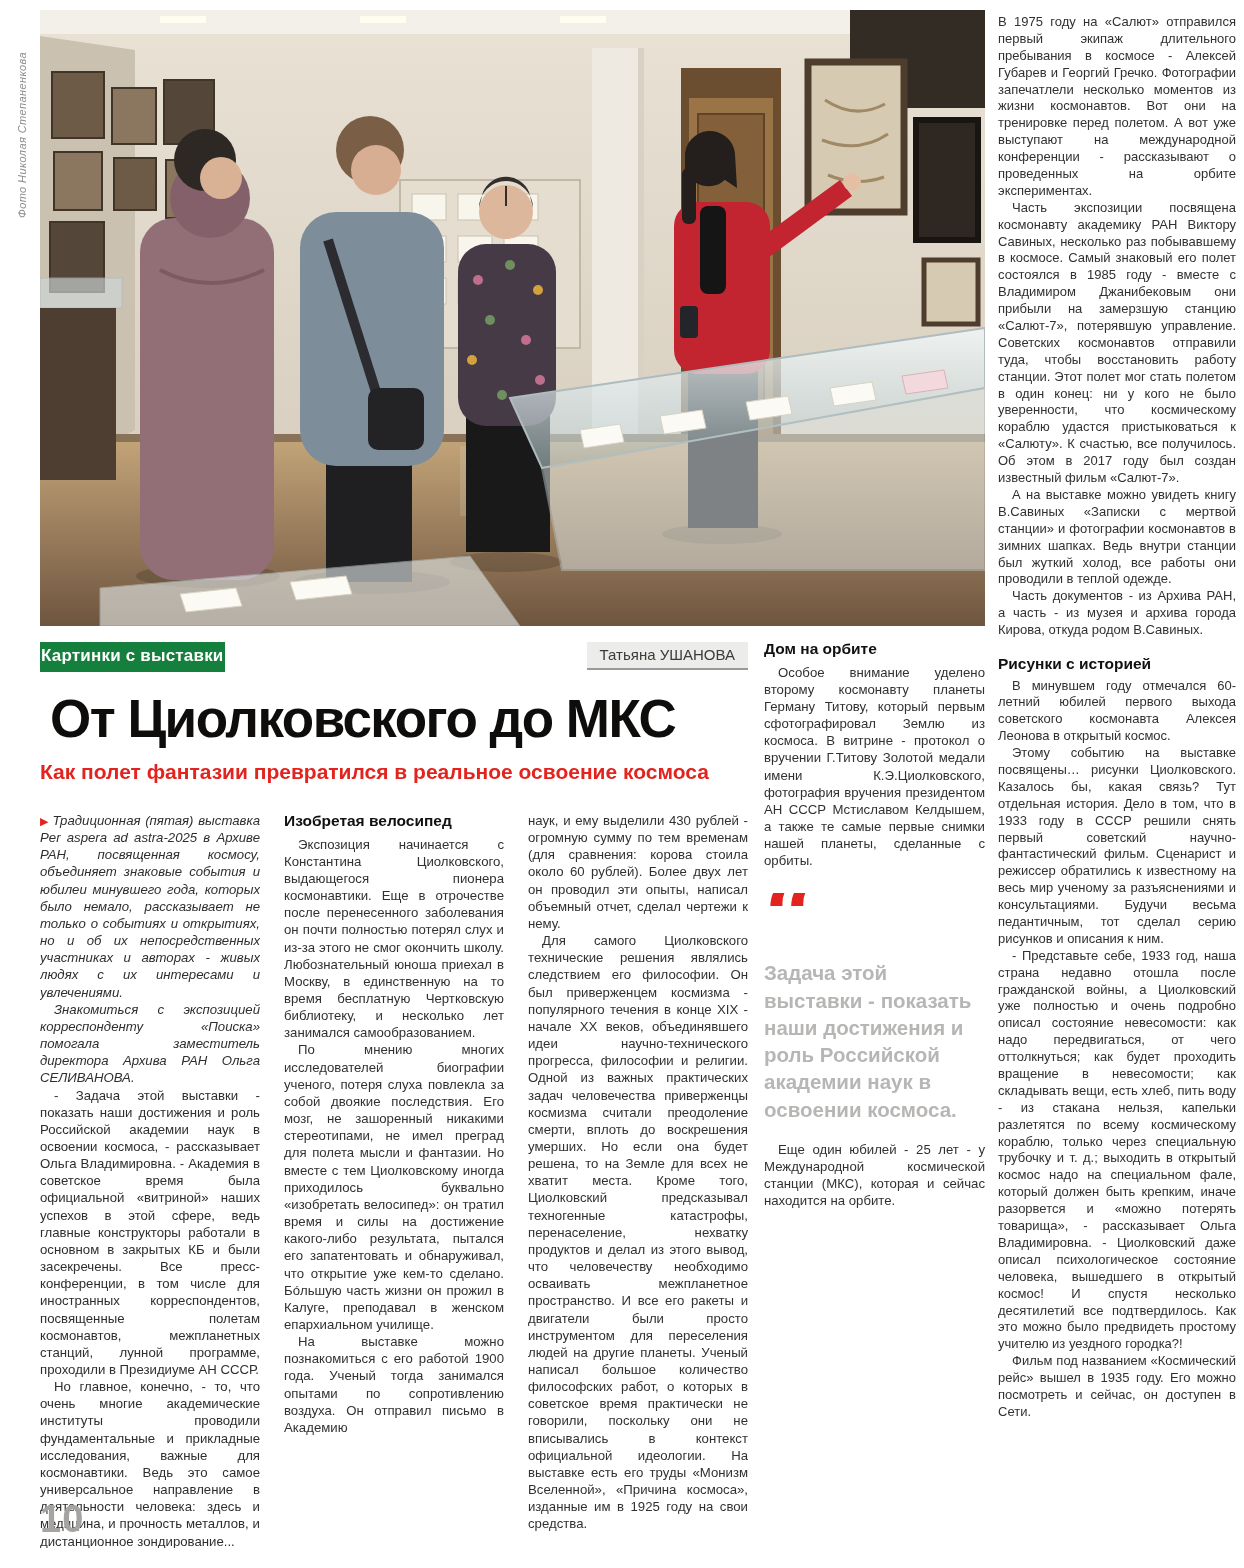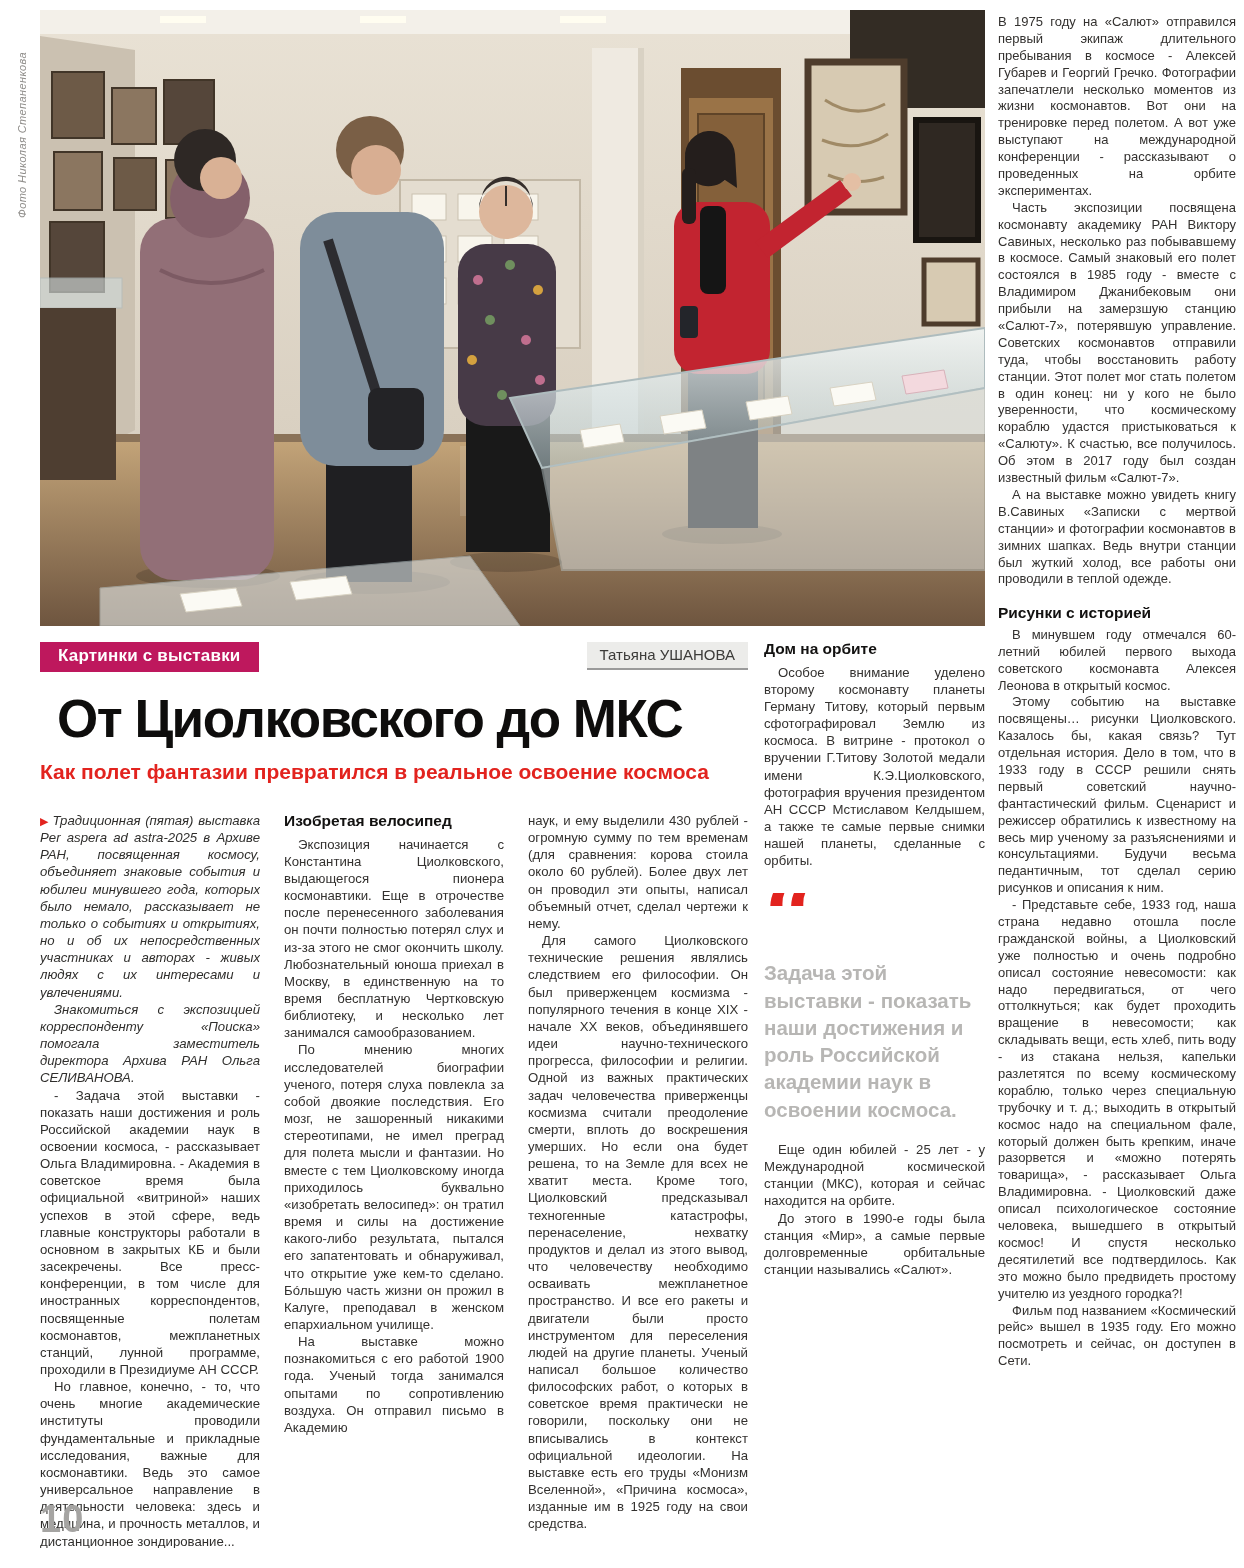--- a/index.html
+++ b/index.html
@@ -19,25 +19,25 @@
   
   .rail{position:absolute;left:998px;top:14px;width:238px;height:1542px;
     overflow:hidden;font-size:13px;line-height:1.30;text-align:justify;}
   .rail p{margin:0;text-indent:14px;hyphens:auto;}
   .rail p.no-indent{text-indent:0;}
   .rail .subhead{margin:16px 0 4px;}
 
   
   .header-zone{position:absolute;left:40px;top:642px;width:708px;}
   .kicker-row{display:flex;justify-content:space-between;align-items:flex-start;}
-  .kicker{background:#be185d;color:#fff;font-weight:bold;font-size:17px;
-    padding:4px 18px 6px;letter-spacing:.2px;}
+  .kicker{background:#15803d;color:#fff;font-weight:bold;font-size:17px;
+    padding:4px 1px 6px;letter-spacing:.2px;}
   .byline{background:#ececea;border-bottom:2px solid #9a9a9a;color:#3c3b39;
     font-size:15px;padding:4px 13px 5px;}
-  .headline{margin:20px 17px 0;font-size:53px;line-height:1.02;font-weight:bold;
+  .headline{margin:20px 10px 0;font-size:53px;line-height:1.02;font-weight:bold;
     letter-spacing:-1.5px;color:#0e0d0c;font-family:"Liberation Sans","DejaVu Sans",sans-serif;}
   .deck{margin:14px 0 0;font-size:21px;font-weight:bold;color:#e2231e;line-height:1.15;}
 
   
   .cols3{position:absolute;left:40px;top:812px;width:708px;display:flex;gap:24px;}
   .col{width:222px;height:736px;overflow:hidden;font-size:13.2px;line-height:1.30;
     text-align:justify;}
   .col p,.col4 p{margin:0;text-indent:14px;hyphens:auto;}
   p.no-indent{text-indent:0;}
   .lead p{font-style:italic;color:#2f2e2c;}
@@ -205,20 +205,21 @@
       <polygon points="140,584 196,578 202,596 146,602" fill="#fbfaf4" stroke="#d8d2c2"></polygon>
       <polygon points="250,572 306,566 312,584 256,590" fill="#fbfaf4" stroke="#d8d2c2"></polygon>
     </g>
   </svg>
 </div>
 
 <div class="rail">
   <p class="no-indent">В 1975 году на «Салют» отправился первый экипаж длительного пребывания в космосе - Алексей Губарев и Георгий Гречко. Фотографии запечатлели несколько моментов из жизни космонавтов. Вот они на тренировке перед полетом. А вот уже выступают на международной конференции - рассказывают о проведенных на орбите экспериментах.</p>
   <p>Часть экспозиции посвящена космонавту академику РАН Виктору Савиных, несколько раз побывавшему в космосе. Самый знаковый его полет состоялся в 1985 году - вместе с Владимиром Джанибековым они прибыли на замерзшую станцию «Салют-7», потерявшую управление. Советских космонавтов отправили туда, чтобы восстановить работу станции. Этот полет мог стать полетом в один конец: ни у кого не было уверенности, что космическому кораблю удастся пристыковаться к «Салюту». К счастью, все получилось. Об этом в 2017 году был создан известный фильм «Салют-7».</p>
   <p>А на выставке можно увидеть книгу В.Савиных «Записки с мертвой станции» и фотографии космонавтов в зимних шапках. Ведь внутри станции был жуткий холод, все работы они проводили в теплой одежде.</p>
+  <p>Часть документов - из Архива РАН, а часть - из музея и архива города Кирова, откуда родом В.Савиных.</p>
   <h3 class="subhead">Рисунки с историей</h3>
   <p>В минувшем году отмечался 60-летний юбилей первого выхода советского космонавта Алексея Леонова в открытый космос.</p>
   <p>Этому событию на выставке посвящены… рисунки Циолковского. Казалось бы, какая связь? Тут отдельная история. Дело в том, что в 1933 году в СССР решили снять первый советский научно-фантастический фильм. Сценарист и режиссер обратились к известному на весь мир ученому за разъяснениями и консультациями. Будучи весьма педантичным, тот сделал серию рисунков и описания к ним.</p>
   <p>- Представьте себе, 1933 год, наша страна недавно отошла после гражданской войны, а Циолковский уже полностью и очень подробно описал состояние невесомости: как надо передвигаться, от чего оттолкнуться; как будет проходить вращение в невесомости; как складывать вещи, есть хлеб, пить воду - из стакана нельзя, капельки разлетятся по всему космическому кораблю, только через специальную трубочку и т. д.; выходить в открытый космос надо на специальном фале, который должен быть крепким, иначе разорвется и «можно потерять товарища», - рассказывает Ольга Владимировна. - Циолковский даже описал психологическое состояние человека, вышедшего в открытый космос! И спустя несколько десятилетий все подтвердилось. Как это можно было предвидеть простому учителю из уездного городка?!</p>
   <p>Фильм под названием «Космический рейс» вышел в 1935 году. Его можно посмотреть и сейчас, он доступен в Сети.</p>
 </div>
 
 <div class="header-zone">
   <div class="kicker-row">
     <span class="kicker">Картинки с выставки</span>
@@ -249,16 +250,15 @@
 </div>
 
 <div class="col4">
   <h3 class="subhead">Дом на орбите</h3>
   <p>Особое внимание уделено второму космонавту планеты Герману Титову, который первым сфотографировал Землю из космоса. В витрине - протокол о вручении Г.Титову Золотой медали имени К.Э.Циолковского, фотография вручения президентом АН СССР Мстиславом Келдышем, а также те самые первые снимки нашей планеты, сделанные с орбиты.</p>
   <div class="pullquote">
     <div class="pq-glyph">“</div>
     <div class="pq-text">Задача этой выставки - показать наши достижения и роль Российской академии наук в освоении космоса.</div>
   </div>
   <p>Еще один юбилей - 25 лет - у Международной космической станции (МКС), которая и сейчас находится на орбите.</p>
-  <p>До этого в 1990-е годы была станция «Мир», а самые первые долговременные орбитальные станции назывались «Салют».</p>
 </div>
 
 <div class="page-number">10</div>
 
 </body></html>

